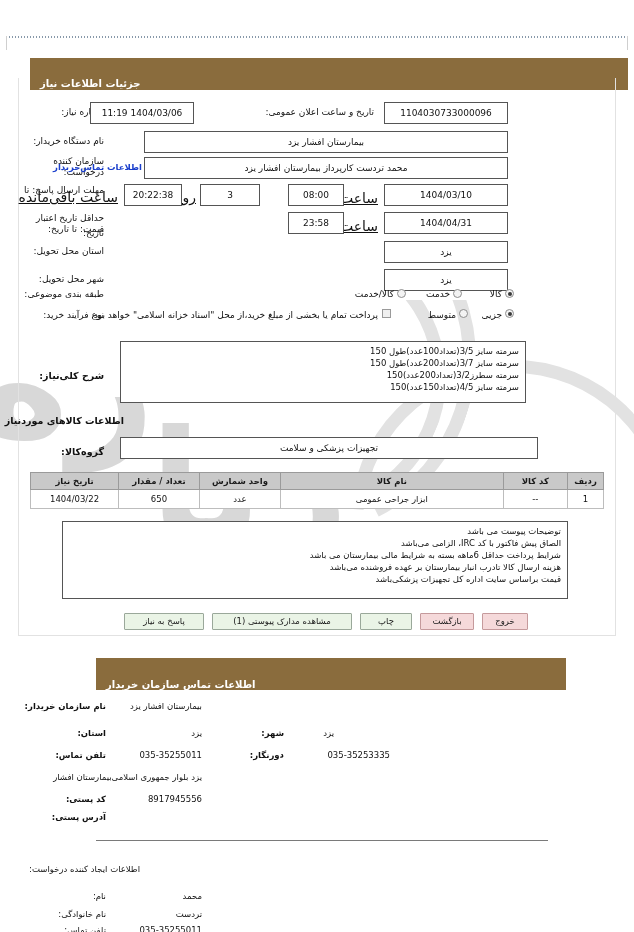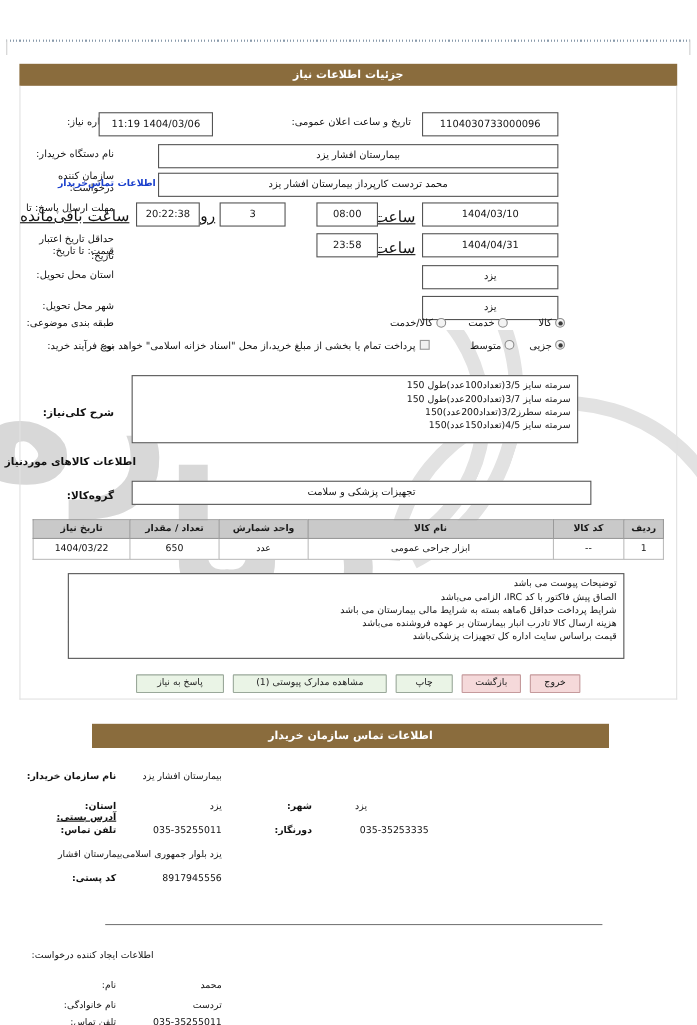--- a/index.html
+++ b/index.html
@@ -79,23 +79,24 @@
   }
 
   
   .panel-header {
     position: absolute;
     background: #8a6c3d;
     color: #ffffff;
     font-weight: bold;
     font-size: 10px;
     line-height: 20px;
-    padding: 1px 10px;
-    box-sizing: border-box;
-    text-align: center;
+    padding: 16px 10px;
+    box-sizing: border-box;
+    text-align: left;
+    margin-left: 12px;
   }
   .panel-body {
     position: absolute;
     border: 1px solid #e2e2e2;
     border-top: none;
     background: transparent;
     box-sizing: border-box;
   }
 
   
@@ -373,21 +374,21 @@
     <div class="ci-lbl" style="right:528px; top:728px; width:86px;">استان:</div>
     <div class="ci-val" style="right:432px; top:728px; width:60px;">یزد</div>
     <div class="ci-lbl" style="right:350px; top:728px; width:40px;">شهر:</div>
     <div class="ci-val" style="right:300px; top:728px; width:40px;">یزد</div>
 
     <div class="ci-lbl" style="right:528px; top:750px; width:86px;">تلفن تماس:</div>
     <div class="ci-val" style="right:432px; top:750px; width:80px;">035-35255011</div>
     <div class="ci-lbl" style="right:350px; top:750px; width:48px;">دورنگار:</div>
     <div class="ci-val" style="right:244px; top:750px; width:90px;">035-35253335</div>
 
-    <div class="ci-lbl" style="right:528px; top:738px; width:86px;text-decoration:underline;">آدرس پستی:</div>
+    <div class="ci-lbl" style="right:528px; top:812px; width:86px;">آدرس پستی:</div>
     <div class="ci-val" style="right:432px; top:772px; width:220px;">یزد بلوار جمهوری اسلامی‌بیمارستان افشار</div>
 
     <div class="ci-lbl" style="right:528px; top:794px; width:86px;">کد پستی:</div>
     <div class="ci-val" style="right:432px; top:794px; width:90px;">8917945556</div>
 
     <div class="hr-thin" style="left:96px; top:840px; width:452px;"></div>
 
     <div class="ci-val" style="right:494px; top:864px; width:140px;">اطلاعات ایجاد کننده درخواست:</div>
 
     <div class="ci-val" style="right:528px; top:891px; width:60px;">نام:</div>

